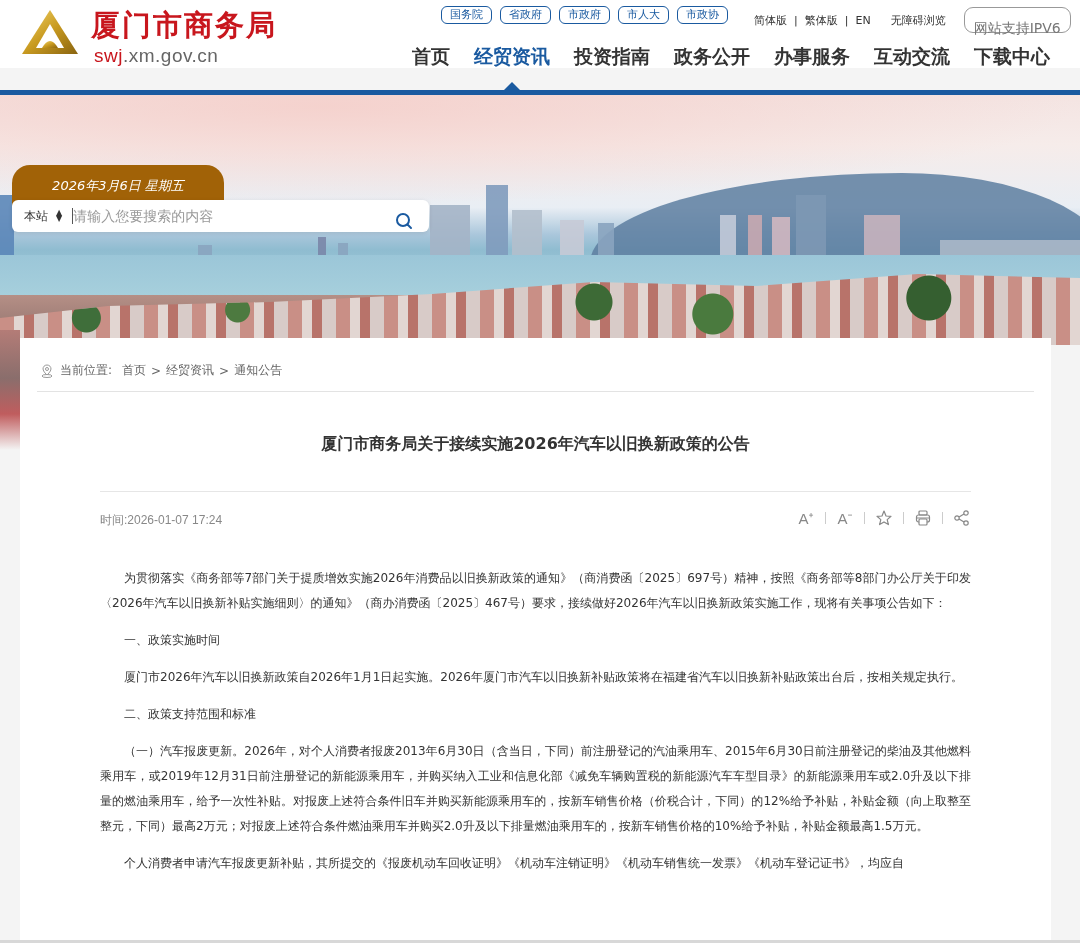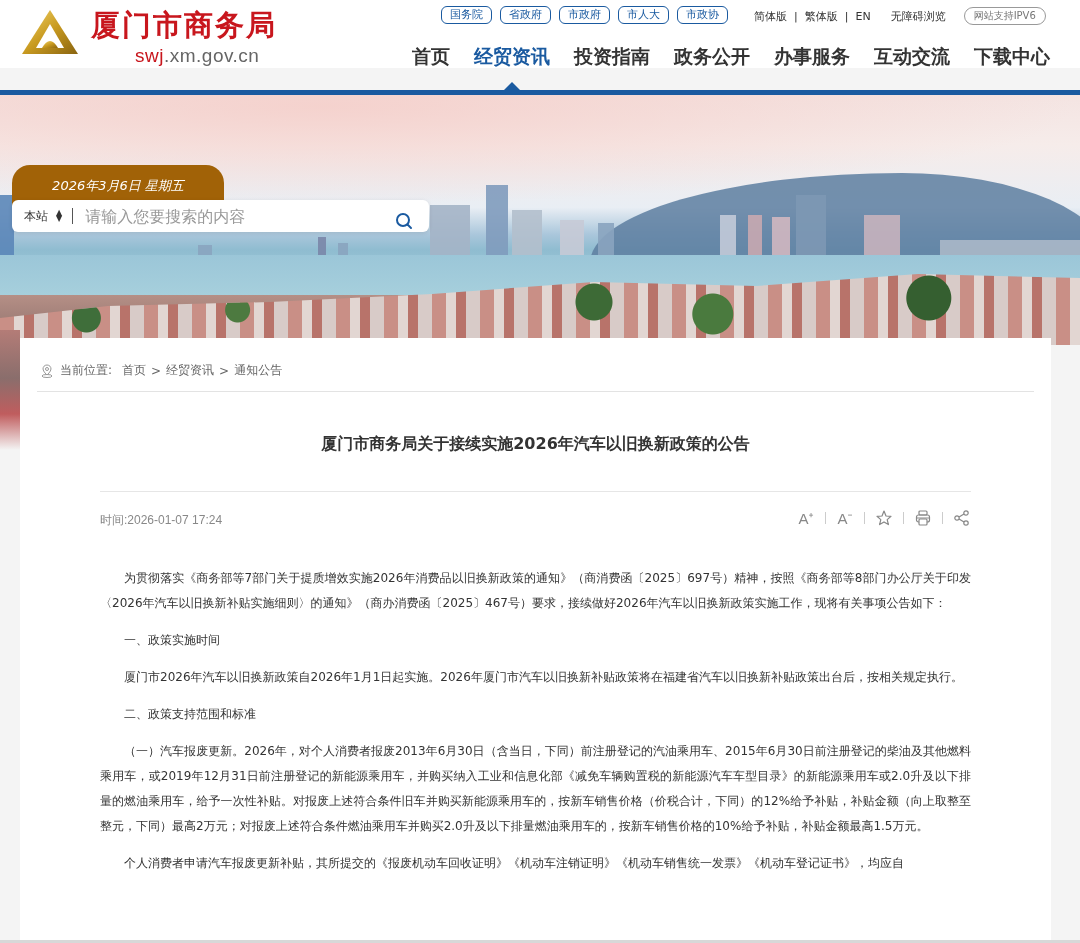--- a/index.html
+++ b/index.html
@@ -4,28 +4,28 @@
 <style>
   * { box-sizing: border-box; margin: 0; padding: 0; }
   html, body { width: 1080px; height: 943px; overflow: hidden; background: #f4f4f4; }
   body { font-family: "DejaVu Sans", "Liberation Sans", sans-serif; color: #333; position: relative; }
 
   
   .header { position: absolute; left: 0; top: 0; width: 1080px; height: 68px; background: #fff; }
   .logo { position: absolute; left: 20px; top: 8px; width: 60px; height: 50px; }
   .site-name { position: absolute; left: 91px; top: 6px; font-family: "DejaVu Serif", "Liberation Serif", serif; font-weight: bold; font-size: 29px; color: #c8161d; letter-spacing: 2px; }
   .site-url { position: absolute; left: 94px; top: 45px; font-family: "Liberation Sans", sans-serif; font-size: 19px; color: #666; letter-spacing: 0.5px; }
-  .site-url b { color: #c8161d; font-weight: normal; margin-left: 41px; }
+  .site-url b { color: #c8161d; font-weight: normal; }
 
   .toplinks { position: absolute; left: 441px; top: 6px; display: flex; gap: 8px; justify-content: center; }
   .toplink { height: 18px; padding: 0 8px; border: 1px solid #1a5aa0; border-radius: 6px; font-size: 11px; line-height: 16px; color: #1a5aa0; background: #fff; }
   .utils { position: absolute; left: 754px; top: 7px; display: flex; align-items: center; font-size: 11px; color: #333; }
   .utils .sep { margin: 0 7px; color: #333; }
   .utils .acc { margin-left: 20px; }
-  .ipv6 { margin-left: 18px; height: 18px; padding: 0 9px; border: 1px solid #999; border-radius: 9px; font-size: 10px; line-height: 16px; color: #777; }
+  .ipv6 { margin-left: 18px; height: 18px; padding: 12px 9px; border: 1px solid #999; border-radius: 9px; font-size: 14px; line-height: 16px; color: #777; }
 
   .nav { position: absolute; left: 412px; top: 44px; display: flex; }
   .nav-item { font-size: 19px; font-weight: bold; color: #333; margin-right: 24px; white-space: nowrap; }
   .nav-item.active { color: #1a5aa0; }
   .nav-bar { position: absolute; left: 0; top: 90px; width: 1080px; height: 5px; background: #1a5aa0; }
   .nav-caret { position: absolute; left: 504px; top: 82px; width: 0; height: 0; border-left: 8px solid transparent; border-right: 8px solid transparent; border-bottom: 8px solid #1a5aa0; }
 
   
   .banner { position: absolute; left: 0; top: 95px; width: 1080px; height: 250px; overflow: hidden;
     background: linear-gradient(180deg, #f4e4e2 0%, #f6ecea 20%, #e9eef4 45%, #a9c6db 56%, #8fbcd0 62%, #9fc8d8 72%, #b58f86 80%, #8c6f6a 100%); }
@@ -42,21 +42,21 @@
       radial-gradient(circle at 66% 55%, #4a7a3e 0 20px, transparent 21px),
       radial-gradient(circle at 86% 35%, #355f30 0 22px, transparent 23px),
       repeating-linear-gradient(90deg, #c98f86 0 14px, #e2d6d2 14px 24px, #b8736a 24px 34px, #d8cbc8 34px 48px);
     clip-path: polygon(0 60%, 10% 45%, 25% 40%, 40% 30%, 55% 15%, 70% 20%, 85% 5%, 100% 10%, 100% 100%, 0 100%); }
 
   .date-tab { position: absolute; left: 12px; top: 165px; width: 212px; height: 42px; background: #a16207; border-radius: 18px 18px 0 0; color: #fff; font-size: 13px; text-align: center; line-height: 42px; font-style: italic; }
   .search-box { position: absolute; left: 12px; top: 200px; width: 417px; height: 32px; background: #fff; border-radius: 6px; display: flex; align-items: center; box-shadow: 0 1px 4px rgba(0,0,0,0.1); }
   .scope { margin-left: 12px; font-size: 12px; color: #333; }
   .scope-arrows { margin-left: 8px; font-size: 8px; color: #333; line-height: 6px; display: flex; flex-direction: column; }
   .search-div { margin-left: 10px; width: 1px; height: 16px; background: #555; }
-  .search-input { margin-left: 12px; border: none; outline: none; font-size: 16px; color: #333; width: 290px; background: transparent; font-family: "DejaVu Sans", sans-serif; }
+  .search-input { border: none; outline: none; font-size: 14px; color: #333; width: 290px; background: transparent; font-family: "DejaVu Sans", sans-serif; }
   .search-input::placeholder { color: #999; }
   .search-btn { position: absolute; right: 16px; top: 12px; width: 18px; height: 18px; }
 
   
   .left-strip { position: absolute; left: 0; top: 330px; width: 20px; height: 120px; background: linear-gradient(180deg, #b47c77, #8a6e6c 40%, #c05d5e 70%, #f4f4f4 100%); }
 
   
   .card { position: absolute; left: 20px; top: 338px; width: 1031px; height: 610px; background: #fff; }
   .crumb { position: absolute; left: 20px; top: 24px; display: flex; align-items: center; font-size: 12px; color: #666; }
   .crumb .loc-icon { width: 14px; height: 14px; margin-right: 6px; }

